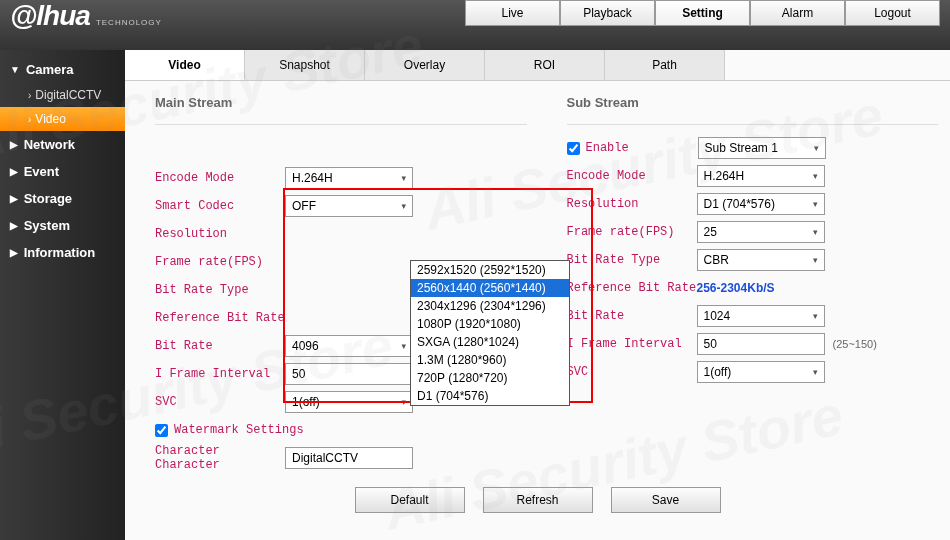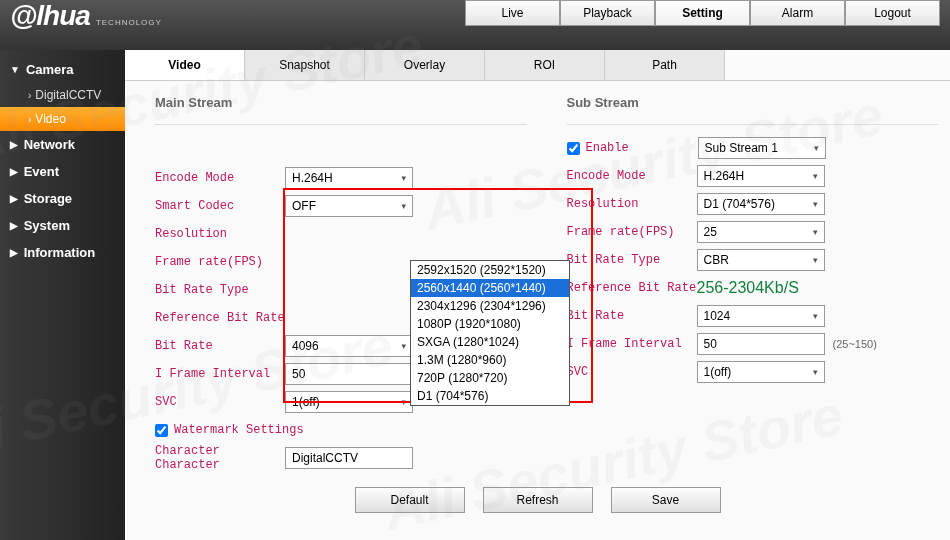--- a/index.html
+++ b/index.html
@@ -23,21 +23,21 @@
 .subtab { width:120px; height:30px; display:flex; align-items:center; justify-content:center; font-size:12px; border-right:1px solid #ccc; background:#e8e8e8; cursor:pointer; }
 .subtab.active { background:#fff; font-weight:bold; border-bottom:1px solid #fff; margin-bottom:-1px; }
 .panels { display:flex; padding:14px 12px 8px 30px; gap:40px; }
 .panel { flex:1; }
 .panel h4 { font-size:13px; color:#666; margin-bottom:14px; font-weight:bold; }
 .hr { border:none; border-top:1px solid #ddd; margin-bottom:10px; }
 .row { display:flex; align-items:center; height:26px; margin-bottom:2px; font-size:12px; }
 .row label { width:130px; color:#be185d;font-family:Liberation Mono, monospace; }
 .row .sel, .row .inp { width:128px; height:22px; border:1px solid #999; background:#fff; font-size:12px; padding:0 6px; display:flex; align-items:center; justify-content:space-between; cursor:pointer; }
 .row .inp { cursor:text; }
-.row .static { font-size:16px; color:#15803d; }
+.row .static { font-size:12px; color:#1d4ed8;font-weight:bold; }
 .note { font-size:11px; color:#666; margin-left:8px; }
 .chk { margin-right:6px; }
 .redbox { position:absolute; border:2px solid #e00; left:158px; top:138px; width:310px; height:215px; pointer-events:none; }
 .dropdown { position:absolute; left:285px; top:210px; width:160px; background:#fff; border:1px solid #555; font-size:12px; z-index:5; }
 .dd-item { padding:2px 6px; cursor:pointer; white-space:nowrap; }
 .dd-item.sel { background:#1a6fd8; color:#fff; }
 .btns { display:flex; gap:18px; justify-content:center; margin-top:6px; }
 .btn { width:110px; height:26px; background:linear-gradient(#fdfdfd,#e0e0e0); border:1px solid #999; font-size:12px; cursor:pointer; }
 .arrow { font-size:9px; color:#555; }
 .wm { position:absolute; font-size:56px; color:rgba(150,150,150,.08); font-style:italic; font-weight:bold; transform:rotate(-12deg); pointer-events:none; white-space:nowrap; }

